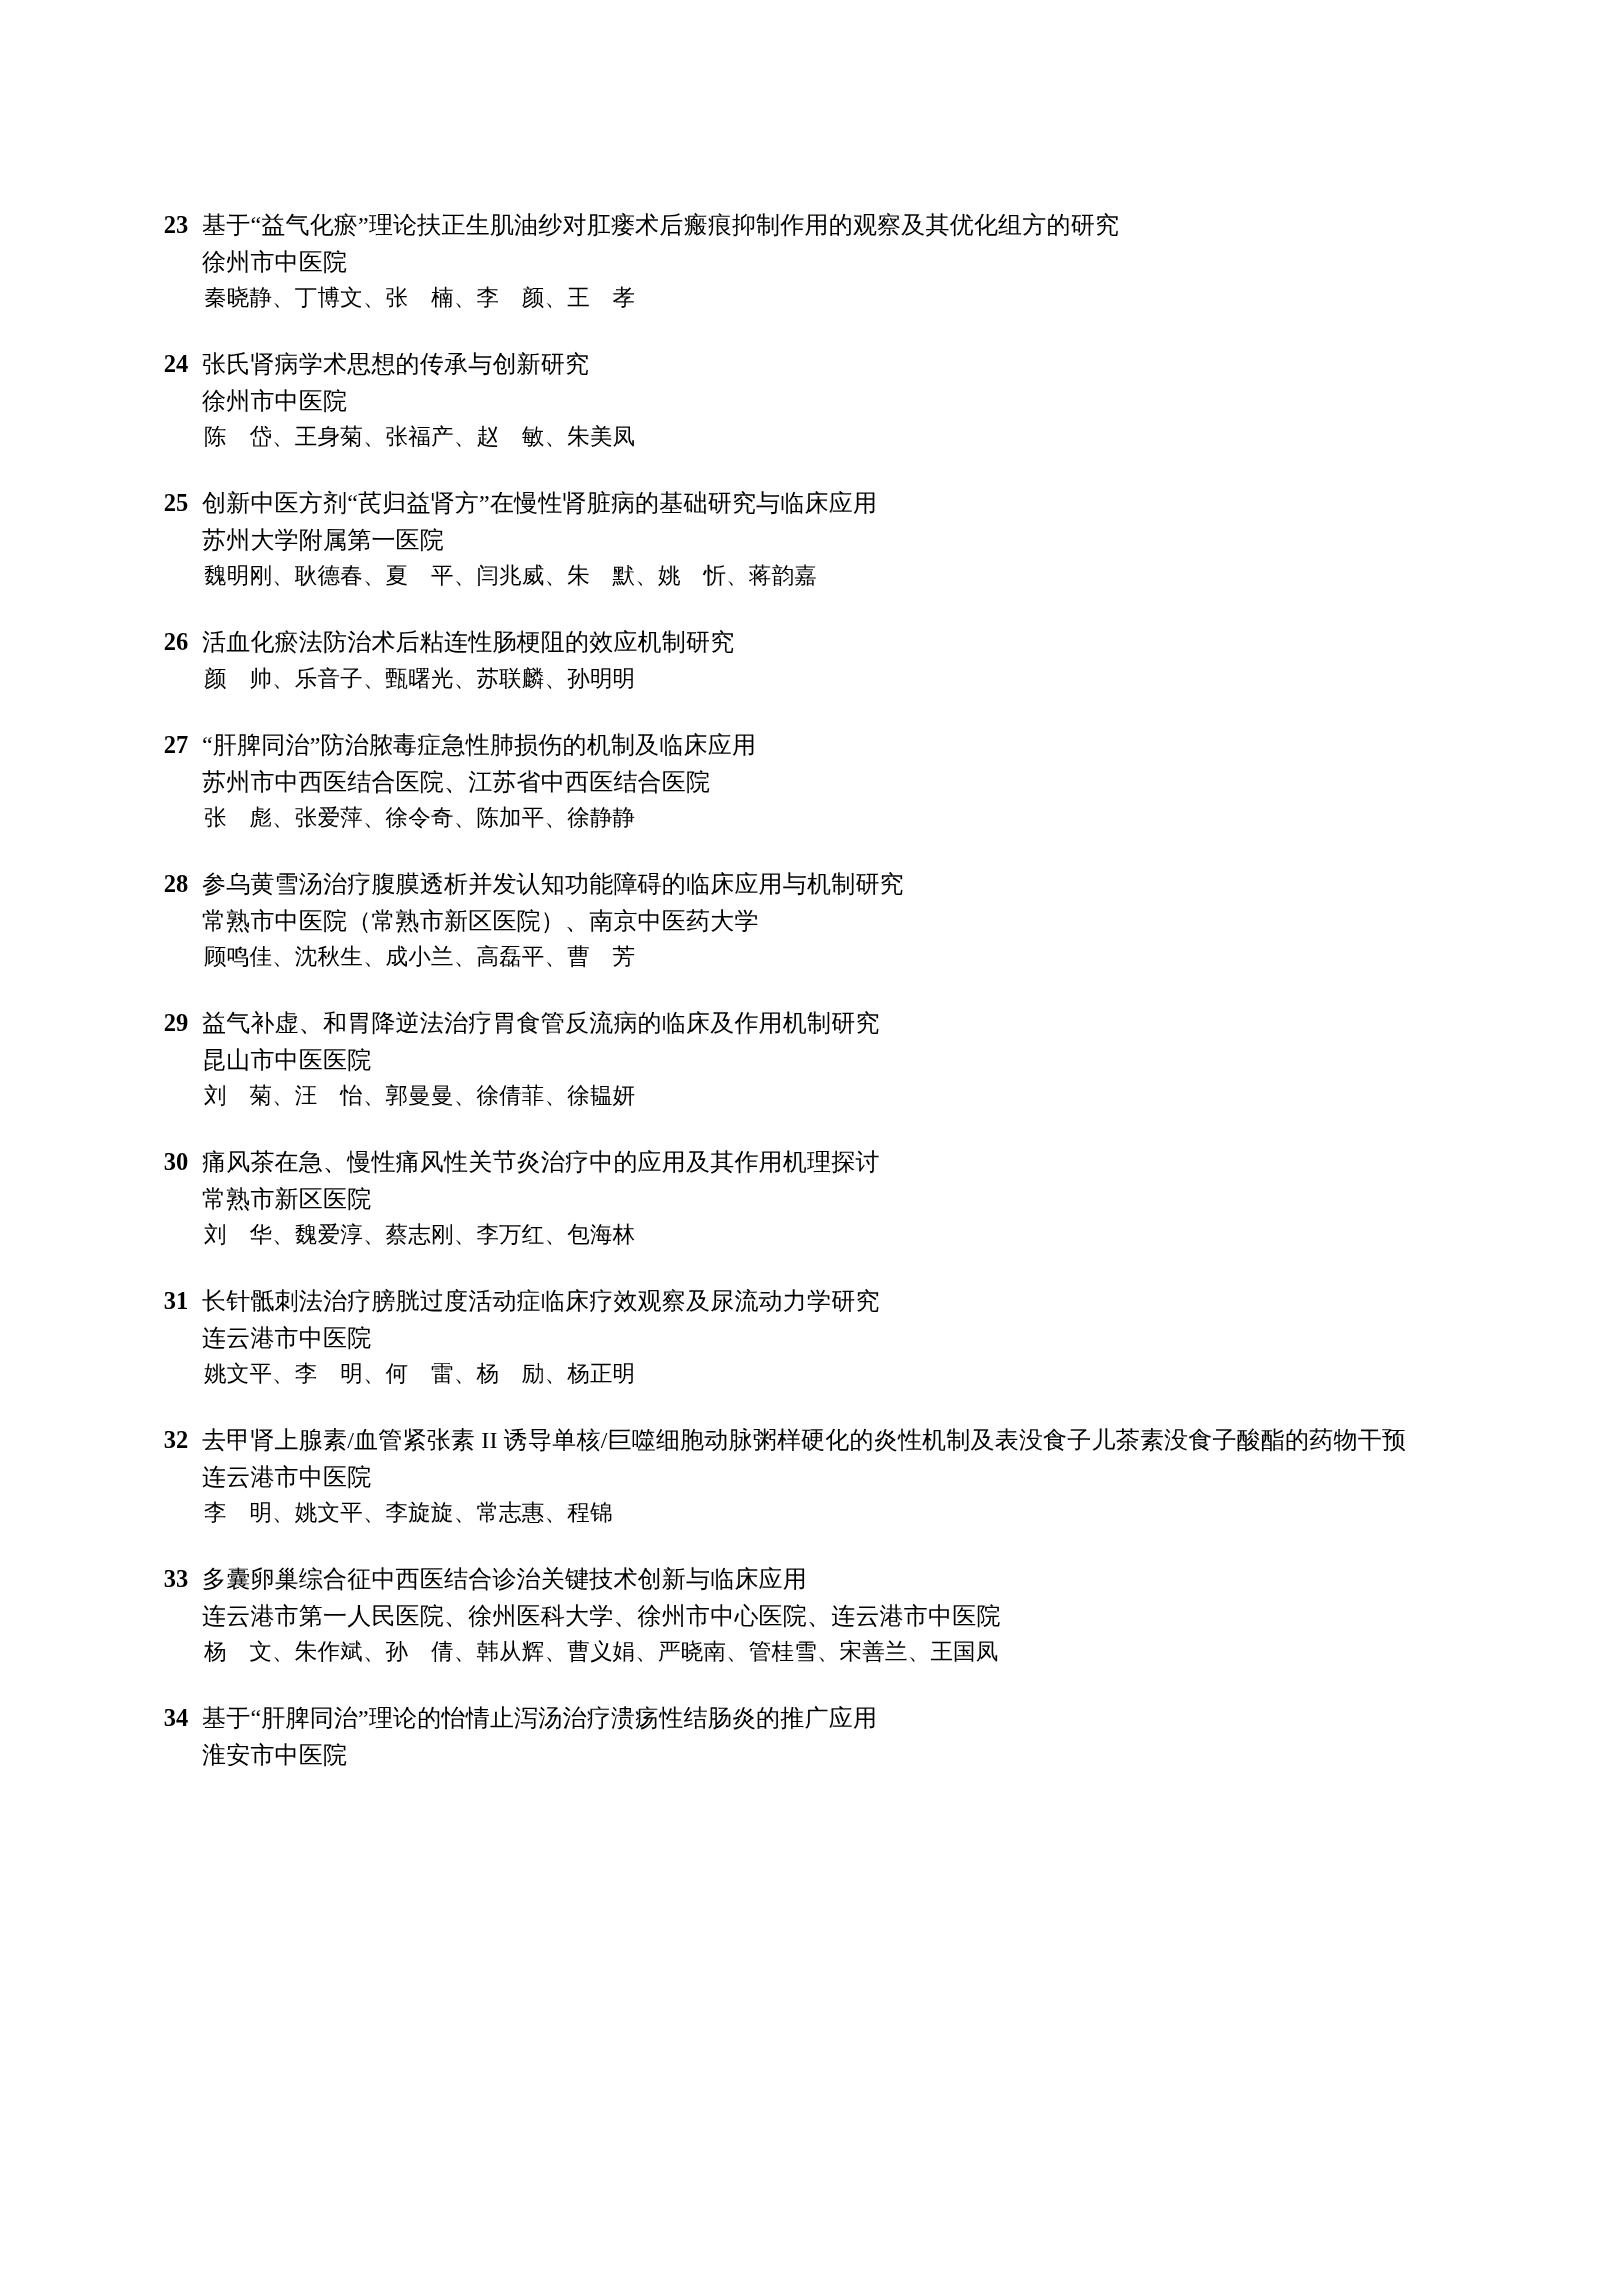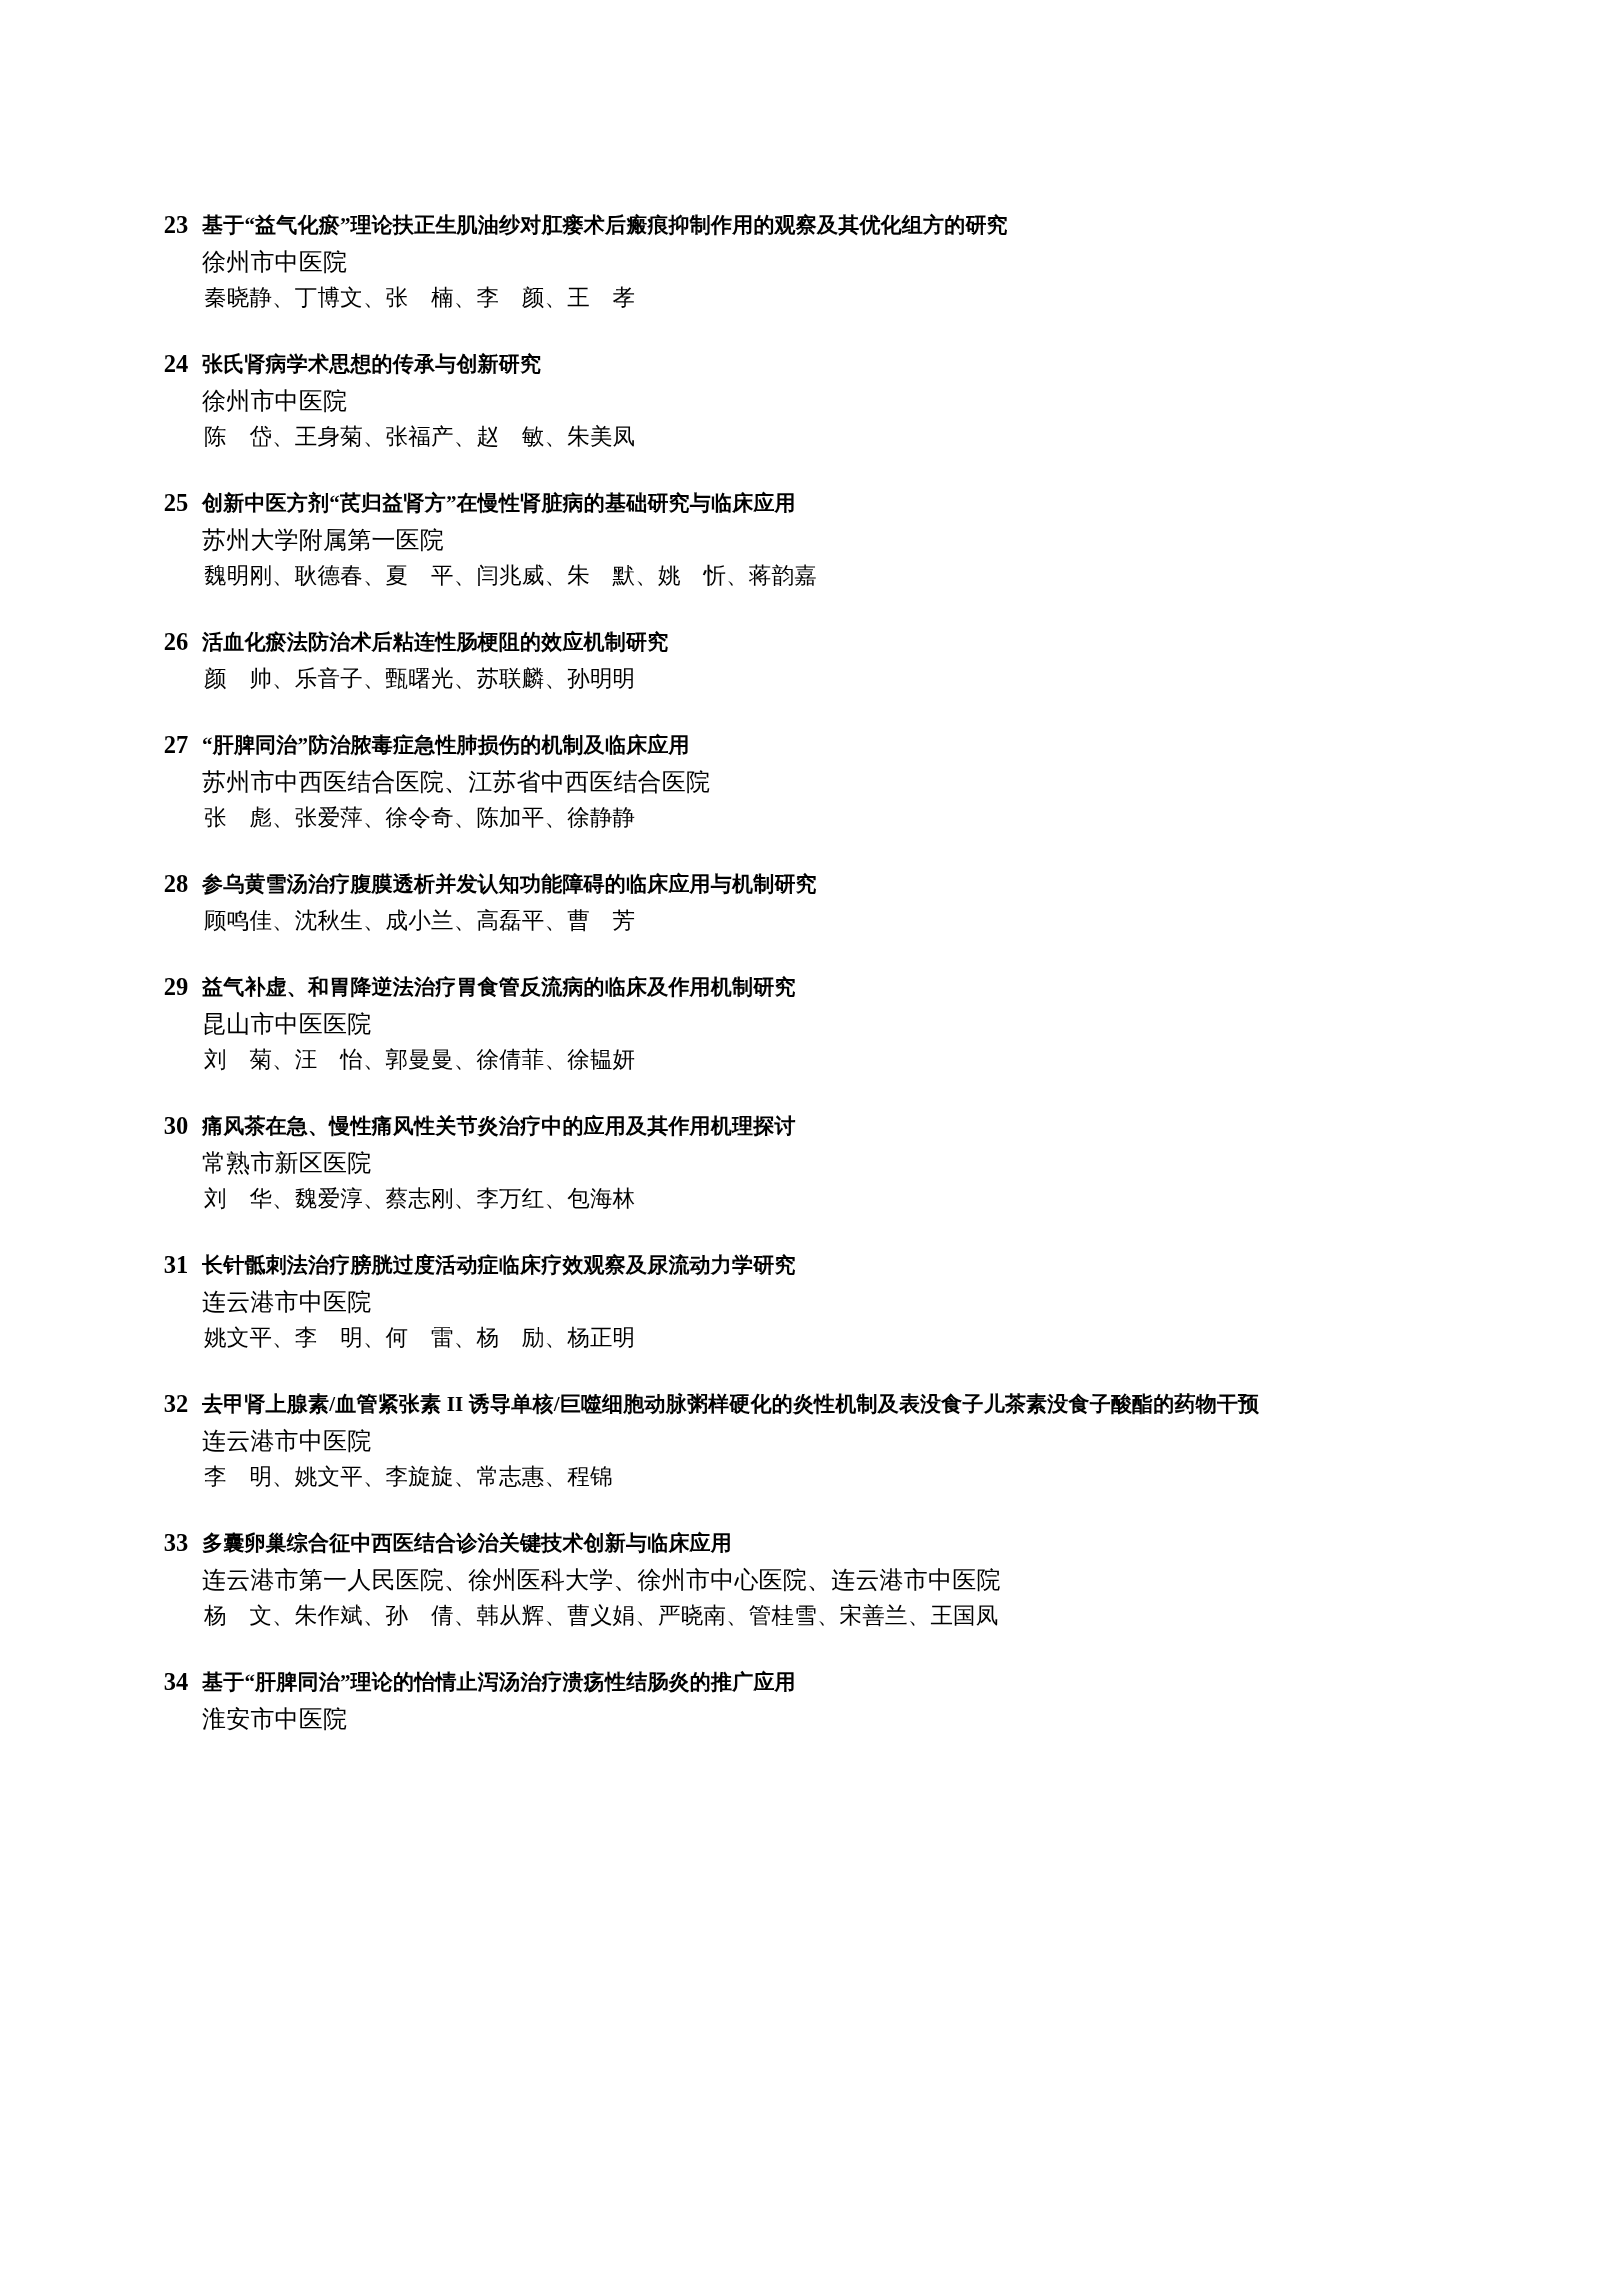--- a/index.html
+++ b/index.html
@@ -33,22 +33,22 @@
     text-align: right;
     padding-right: 13.7px;
     box-sizing: border-box;
     font-family: "Liberation Serif", "DejaVu Serif", serif;
   }
   .entry-body {
     flex: 1 1 auto;
     min-width: 0;
   }
   .entry-title {
-    font-weight: bold;
-    font-size: 21px;
+    font-weight: normal;
+    font-size: 24px;
     line-height: 38px;
     letter-spacing: 0.2px;
   }
   .entry-org {
     font-size: 24px;
     line-height: 36px;
     letter-spacing: 0.2px;
   }
   .entry-authors {
     font-size: 22.5px;
@@ -105,20 +105,21 @@
         <div class="entry-title">“肝脾同治”防治脓毒症急性肺损伤的机制及临床应用</div>
         <div class="entry-org">苏州市中西医结合医院、江苏省中西医结合医院</div>
         <div class="entry-authors">张　彪、张爱萍、徐令奇、陈加平、徐静静</div>
       </div>
     </div>
 
     <div class="entry">
       <div class="entry-num">28</div>
       <div class="entry-body">
         <div class="entry-title">参乌黄雪汤治疗腹膜透析并发认知功能障碍的临床应用与机制研究</div>
+        <div class="entry-org">常熟市中医院（常熟市新区医院）、南京中医药大学</div>
         <div class="entry-authors">顾鸣佳、沈秋生、成小兰、高磊平、曹　芳</div>
       </div>
     </div>
 
     <div class="entry">
       <div class="entry-num">29</div>
       <div class="entry-body">
         <div class="entry-title">益气补虚、和胃降逆法治疗胃食管反流病的临床及作用机制研究</div>
         <div class="entry-org">昆山市中医医院</div>
         <div class="entry-authors">刘　菊、汪　怡、郭曼曼、徐倩菲、徐韫妍</div>

